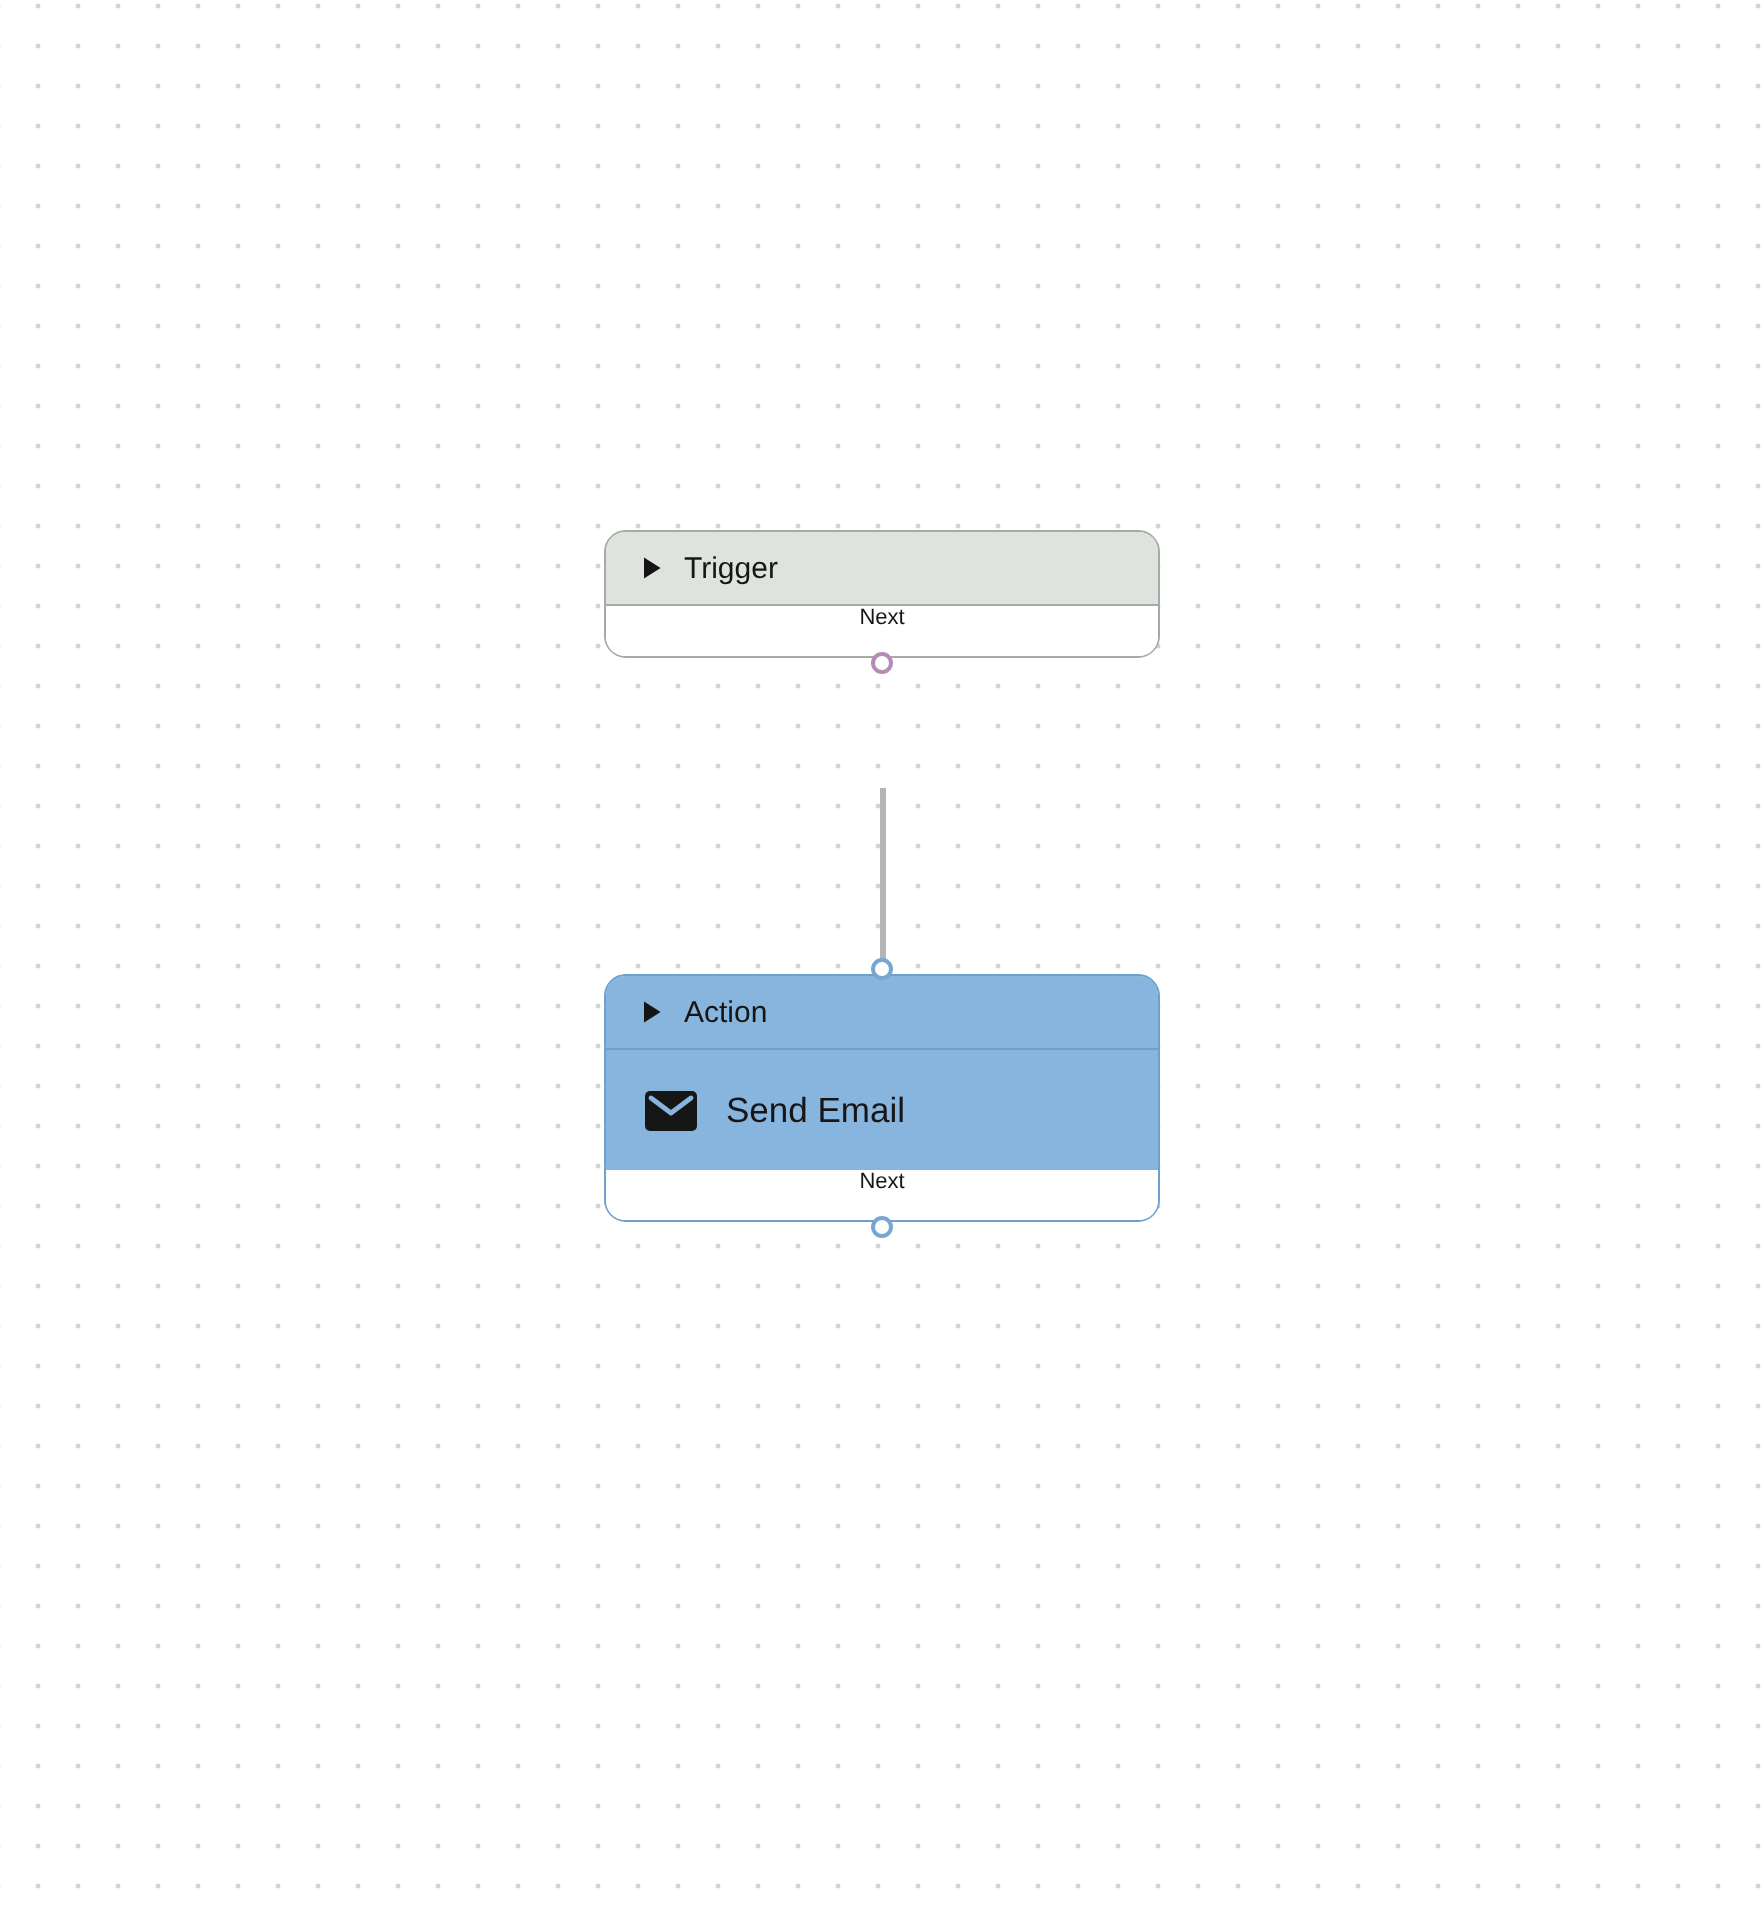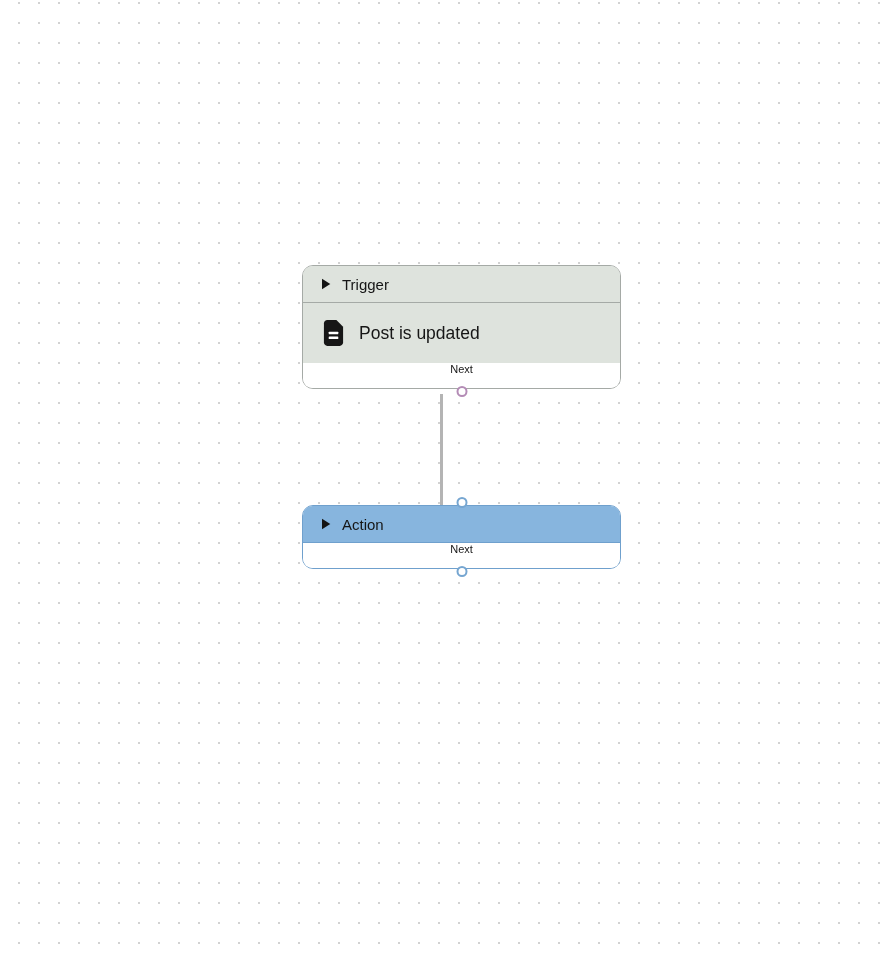--- a/index.html
+++ b/index.html
@@ -12,31 +12,31 @@
   }
   .canvas {
     position:absolute; inset:0;
     background-color:#ffffff;
     background-image: radial-gradient(circle, #d2d2d2 1.1px, transparent 1.4px);
     background-size:20px 20px;
     background-position:9px 13px;
   }
   .node {
     position:absolute;
-    width:319px;
+    width:278px;
     border-radius:11px;
     background:#ffffff;
     z-index:2;
   }
   .node-trigger {
     left:302px; top:265px;
     border:1.5px solid #a5aaa6;
   }
   .node-action {
-    left:302px; top:505px;
+    left:302px; top:487px;
     border:1.5px solid #6fa0cd;
   }
   .node-header {
     height:37px;
     display:flex; align-items:center; gap:11px;
     padding:0 18px;
     font-size:15px;
     border-radius:9.5px 9.5px 0 0;
   }
   .node-trigger .node-header { background:#dee3dd; border-bottom:1.5px solid #a5aaa6; }
@@ -90,45 +90,44 @@
 
   <div class="node node-trigger">
     <div class="node-header">
       <span class="collapse-icon">
         <svg width="10" height="12" viewBox="0 0 10 12">
             <path d="M1 0.7 L9.3 6 L1 11.3 Z" fill="#141414"></path>
           </svg>
       </span>
       <span class="hlabel">Trigger</span>
     </div>
-    <div class="node-body">
-      <span class="body-icon">
-        <svg width="23" height="26" viewBox="0 0 24 27">
-          <path fill="#161616" d="M5.5 0 C3.6 0 2 1.6 2 3.5 L2 23.5 C2 25.4 3.6 27 5.5 27 L18.5 27 C20.4 27 22 25.4 22 23.5 L22 7 L15 0 Z"></path>
-          <rect x="7" y="12.2" width="10" height="2.6" rx="0.6" fill="#ffffff"></rect>
-          <rect x="7" y="17.2" width="10" height="2.6" rx="0.6" fill="#ffffff"></rect>
-        </svg>
-      </span>
-      <span>Post is updated</span>
-    </div>
     <div class="node-footer">
       <span>Next</span>
     </div>
     <div class="port port-out"></div>
   </div>
 
   <div class="node node-action">
     <div class="port port-in"></div>
     <div class="node-header">
       <span class="collapse-icon">
         <svg width="10" height="12" viewBox="0 0 10 12">
             <path d="M1 0.7 L9.3 6 L1 11.3 Z" fill="#141414"></path>
           </svg>
       </span>
       <span class="hlabel">Action</span>
     </div>
+    <div class="node-body">
+      <span class="body-icon">
+        <svg width="27" height="21" viewBox="0 0 27 21">
+          <rect x="0.5" y="0.5" width="26" height="20" rx="2.5" fill="#161616"></rect>
+          <path d="M3.5 4 L13.5 11.5 L23.5 4" stroke="#87b5de" stroke-width="2.4" fill="none" stroke-linecap="round" stroke-linejoin="round"></path>
+        </svg>
+      </span>
+      <span>Send Email</span>
+    </div>
     <div class="node-footer">
       <span>Next</span>
     </div>
     <div class="port port-out"></div>
   </div>
 
 </div>
 
 </body></html>

